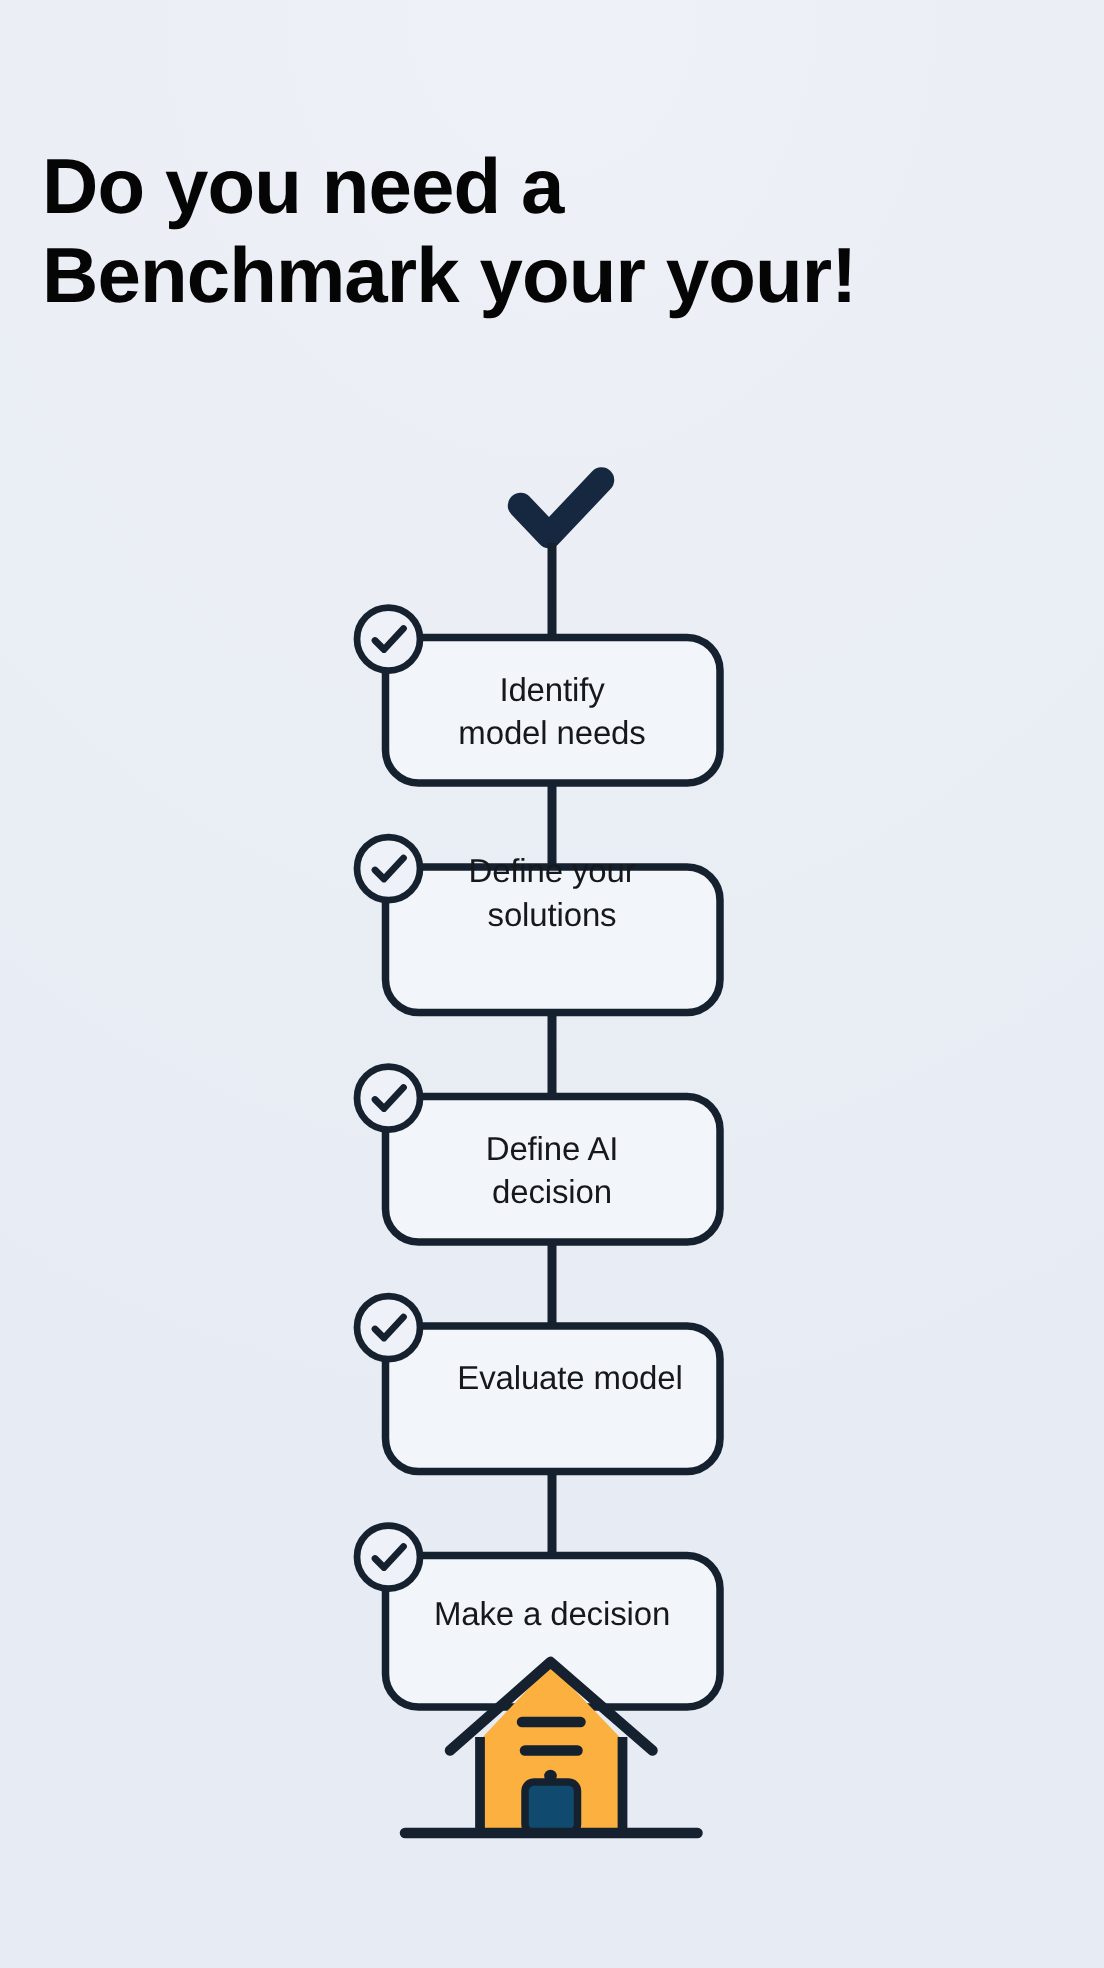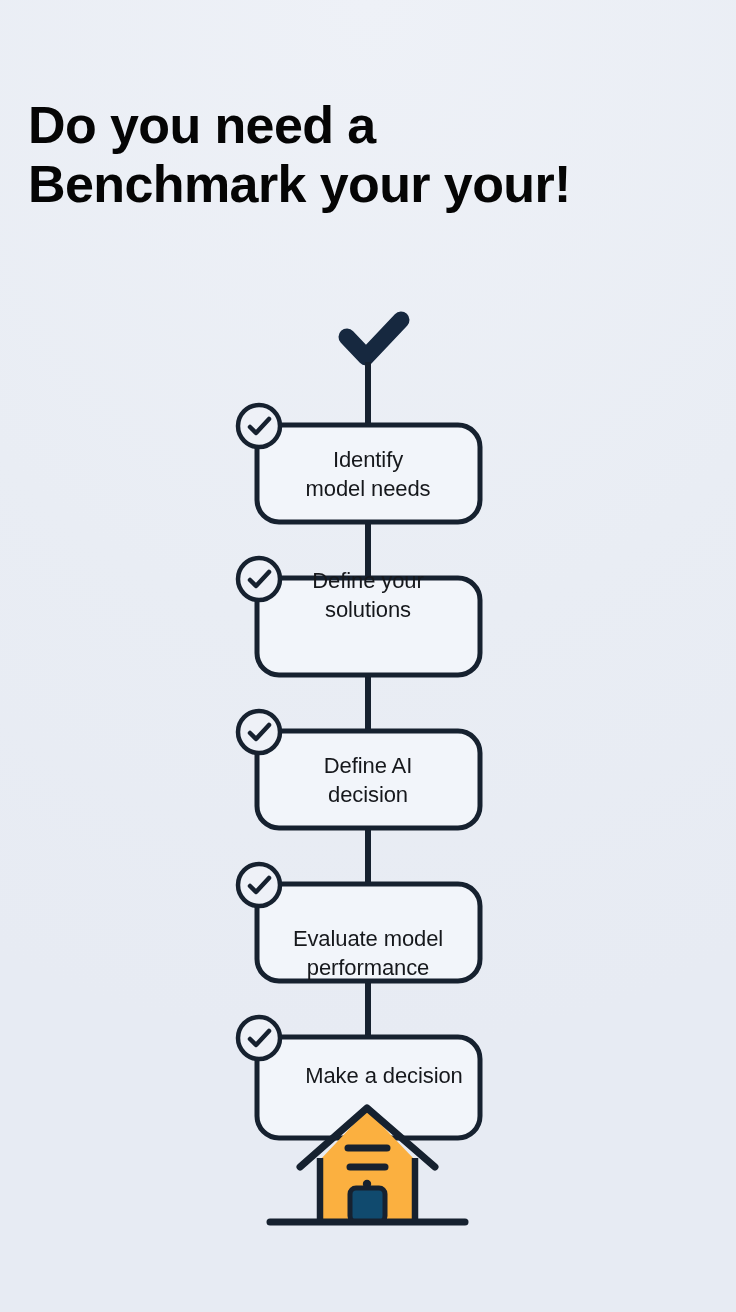--- a/index.html
+++ b/index.html
@@ -64,22 +64,22 @@
     font-weight: 400;
     color: #16181c;
     letter-spacing: -0.1px;
     pointer-events: none;
   }
   .step-label .ln { display: block; }
 
   .step-label.s1 { top: 445px; }
   .step-label.s2 { top: 566px; }
   .step-label.s3 { top: 751px; }
-  .step-label.s4 { top: 924px; }
-  .step-label.s5 { top: 1061px; margin-left: 16px; }
+  .step-label.s4 { top: 904px; margin-left: 12px; }
+  .step-label.s5 { top: 1061px; }
 </style>
 </head>
 <body>
 
 <div class="poster">
 
   <h1 class="headline">
     <span class="hl-line">Do you need a</span>
     <span class="hl-line">Benchmark your your!</span>
   </h1>
@@ -174,20 +174,19 @@
     <span class="ln">solutions</span>
   </div>
 
   <div class="step-label s3">
     <span class="ln">Define AI</span>
     <span class="ln">decision</span>
   </div>
 
   <div class="step-label s4">
     <span class="ln">Evaluate model</span>
-    <span class="ln">performance</span>
   </div>
 
   <div class="step-label s5">
     <span class="ln">Make a decision</span>
   </div>
 
 </div>
 
 </body></html>

